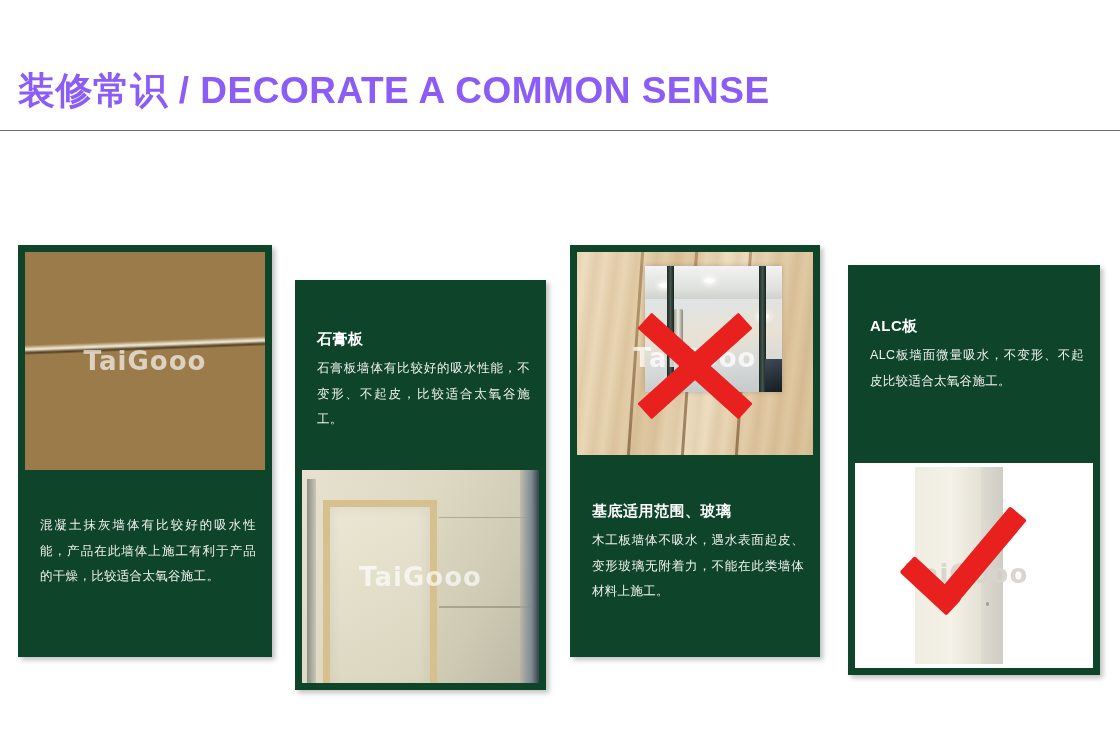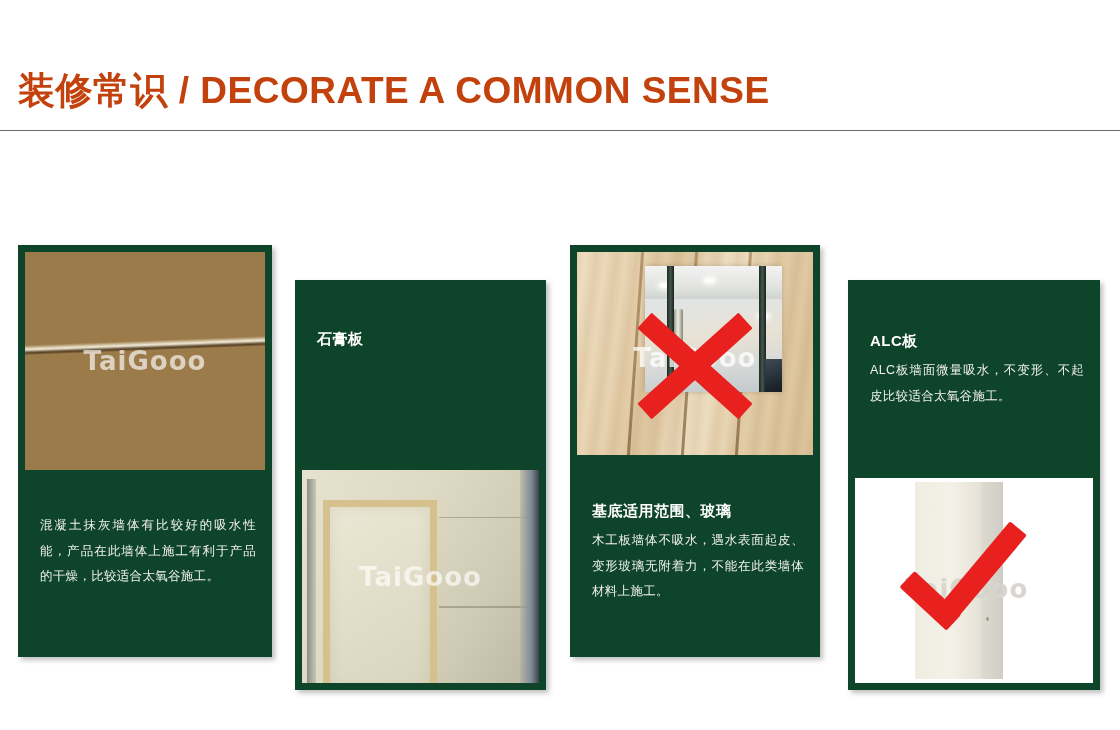--- a/index.html
+++ b/index.html
@@ -20,21 +20,21 @@
     left: 0; top: 0;
     width: 1120px;
     height: 200px;
   }
   .page-title {
     position: absolute;
     left: 18px;
     top: 66px;
     font-size: 37px;
     font-weight: bold;
-    color: #c2410c;
+    color: #8b5cf6;
     letter-spacing: 0.5px;
     white-space: nowrap;
   }
   .title-divider {
     position: absolute;
     left: 0;
     top: 130px;
     width: 1120px;
     height: 1px;
     background: #6b6b6b;
@@ -55,21 +55,21 @@
   .card {
     position: absolute;
     background: #0e4429;
     box-shadow: 3px 3px 5px rgba(0,0,0,0.25);
   }
 
   
   .card-1 { left: 18px;  top: 245px; width: 254px; height: 412px; }
   .card-2 { left: 295px; top: 280px; width: 251px; height: 410px; padding-left: 30px; }
   .card-3 { left: 570px; top: 245px; width: 250px; height: 412px; }
-  .card-4 { left: 848px; top: 280px; width: 252px; height: 410px; }
+  .card-4 { left: 848px; top: 265px; width: 252px; height: 410px; }
 
   .card-photo {
     position: absolute;
     left: 7px;
     width: calc(100% - 14px);
     overflow: hidden;
     background: #737373;
   }
   .photo-inner { position: absolute; inset: 0; }
 
@@ -318,20 +318,21 @@
       <div class="watermark">TaiGooo</div>
     </div>
     <div class="card-text">
       <div class="card-body">混凝土抹灰墙体有比较好的吸水性能，产品在此墙体上施工有利于产品的干燥，比较适合太氧谷施工。</div>
     </div>
   </div>
 
   <div class="card card-2">
     <div class="card-text">
       <div class="card-title">石膏板</div>
+      <div class="card-body">石膏板墙体有比较好的吸水性能，不变形、不起皮，比较适合太氧谷施工。</div>
     </div>
     <div class="card-photo">
       <div class="photo-inner photo-gypsum">
         <div class="gyp-jamb"></div>
         <div class="gyp-door"></div>
         <div class="gyp-seam-a"></div>
         <div class="gyp-seam-b"></div>
         <div class="gyp-right"></div>
       </div>
       <div class="watermark">TaiGooo</div>

